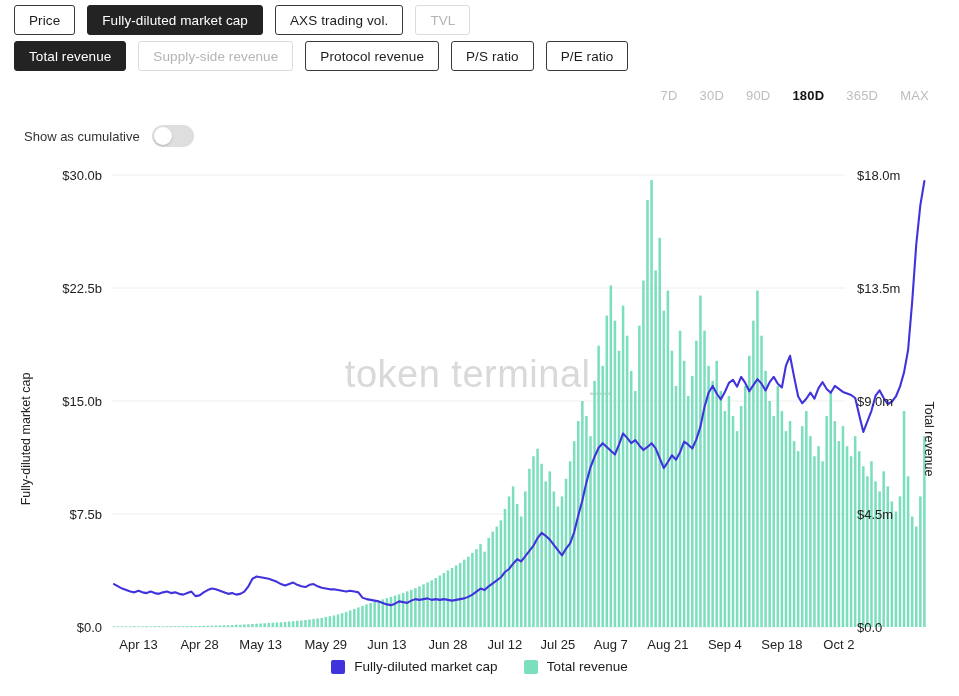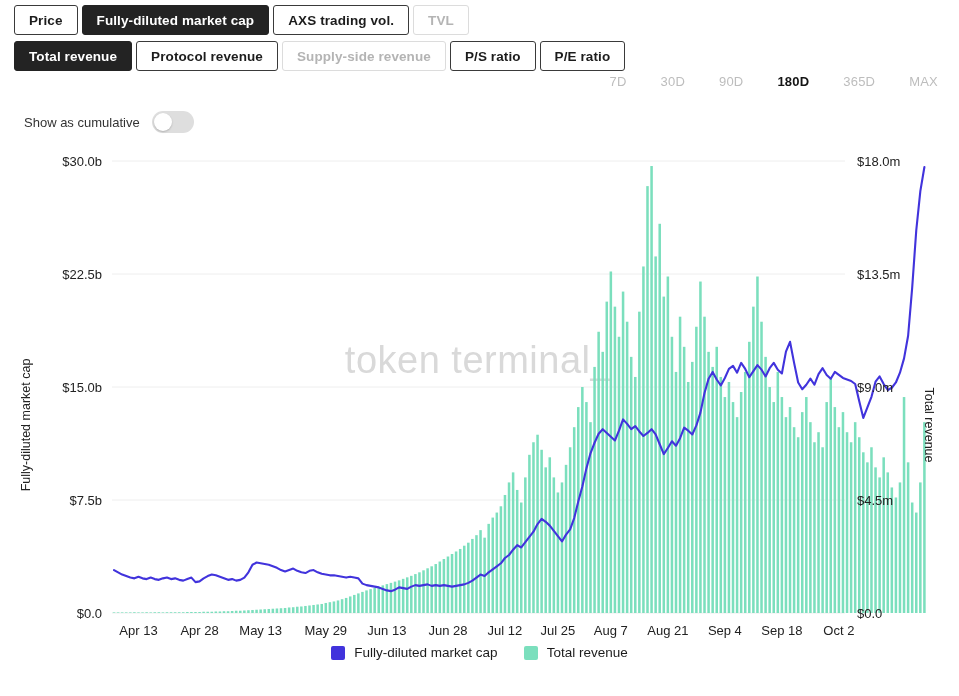--- a/index.html
+++ b/index.html
@@ -4,21 +4,21 @@
 <style>
   * { box-sizing: border-box; }
   html, body {
     margin: 0; padding: 0;
     background: #ffffff;
     font-family: "Liberation Sans", sans-serif;
   }
   body { width: 959px; height: 696px; position: relative; overflow: hidden; }
 
   
-  .tabrow { display: flex; align-items: center; gap: 4px; padding-left: 14px; font-weight: bold; }
+  .tabrow { display: flex; align-items: center; gap: 12px; padding-left: 14px; }
   #row1 { margin-top: 5px; }
   #row2 { margin-top: 6px; }
 
   .tabbtn {
     height: 30px;
     display: flex; align-items: center; justify-content: center;
     padding: 0 14px;
     font-size: 13.5px;
     letter-spacing: .1px;
     border-radius: 3px;
@@ -36,22 +36,23 @@
   }
   .tabbtn.disabled {
     border-color: #dcdcdc;
     color: #b4b4b4;
     cursor: default;
   }
 
   
   .rangerow {
     display: flex; align-items: center; justify-content: flex-end;
-    gap: 34px;
-    padding-right: 21px;
+    gap: 22px;
+    padding-right: 30px;
+    margin-top: 14px;
     height: 20px;
   }
   .rangebtn {
     font-size: 13px;
     color: #bdbdbd;
     cursor: pointer;
     user-select: none;
     letter-spacing: .2px;
   }
   .rangebtn.active { color: #141414; font-weight: bold; }
@@ -110,25 +111,25 @@
     </div>
     <div class="tabbtn disabled">
       <span>TVL</span>
     </div>
   </div>
 
 <div class="tabrow" id="row2">
     <div class="tabbtn active">
       <span>Total revenue</span>
     </div>
+    <div class="tabbtn disabled">
+      <span>Supply-side revenue</span>
+    </div>
     <div class="tabbtn">
       <span>Protocol revenue</span>
-    </div>
-    <div class="tabbtn disabled">
-      <span>Supply-side revenue</span>
     </div>
     <div class="tabbtn">
       <span>P/S ratio</span>
     </div>
     <div class="tabbtn">
       <span>P/E ratio</span>
     </div>
   </div>
 
 <div class="rangerow" id="rangerow">

